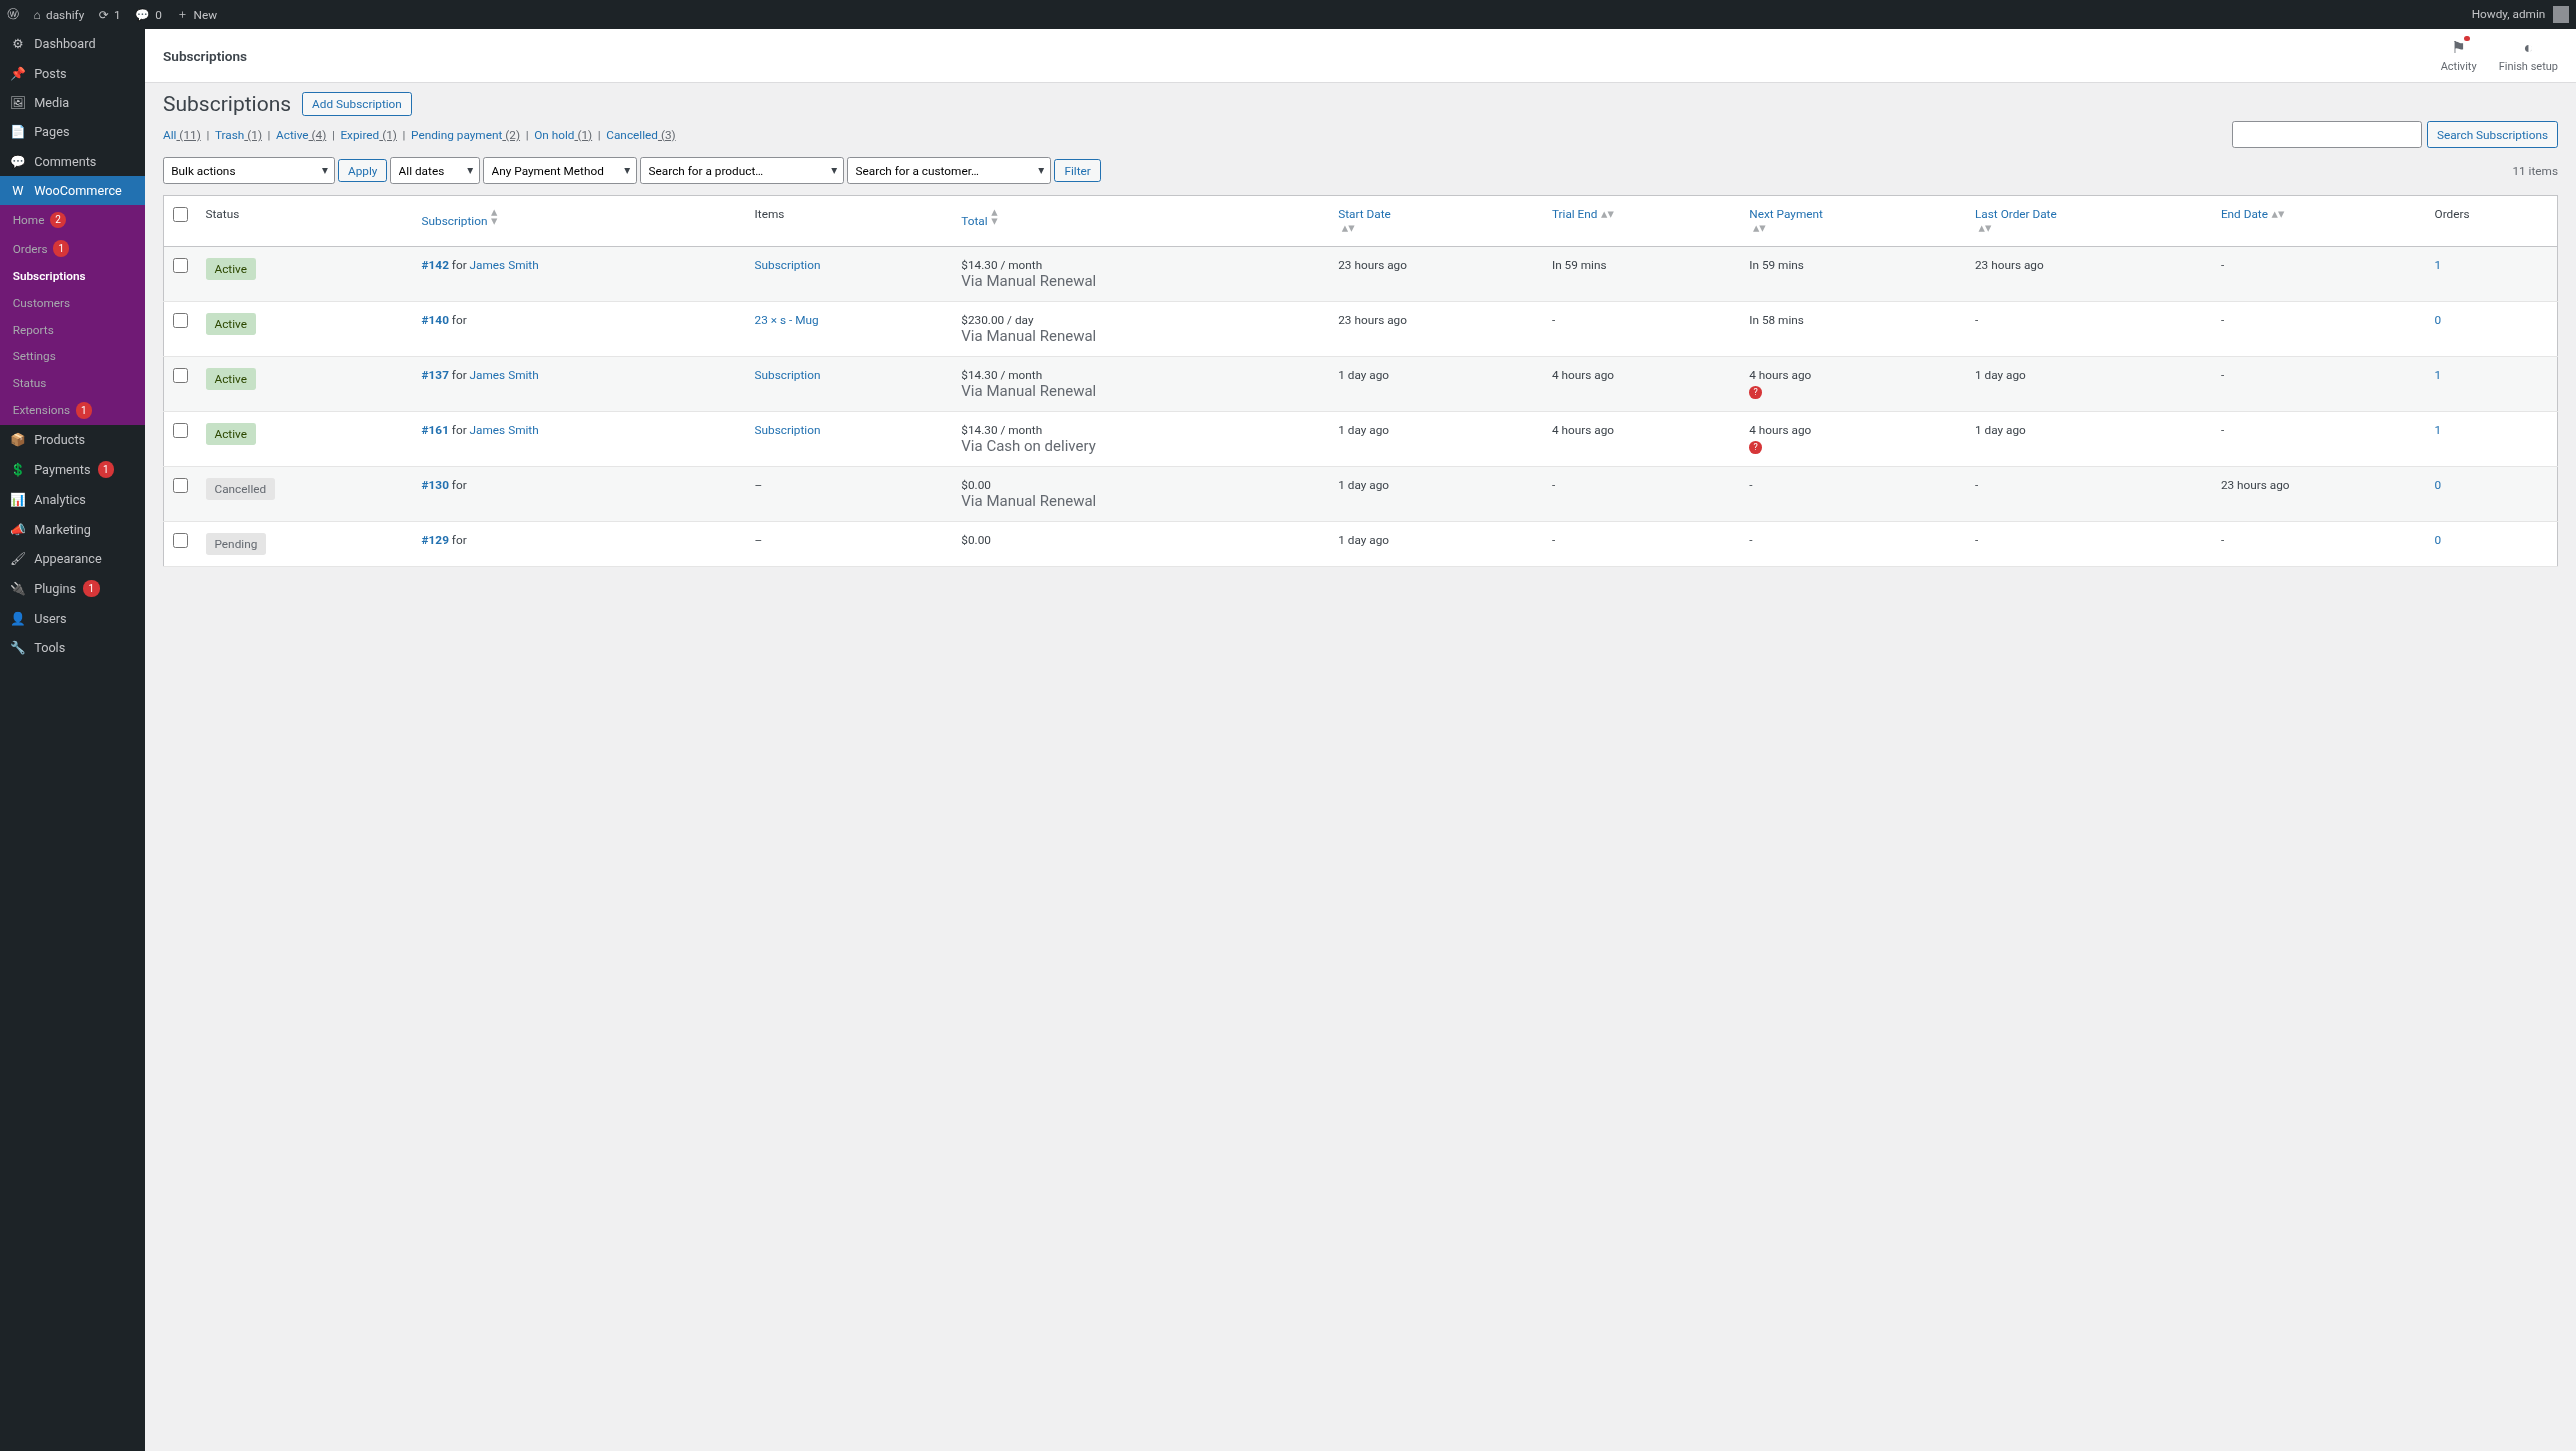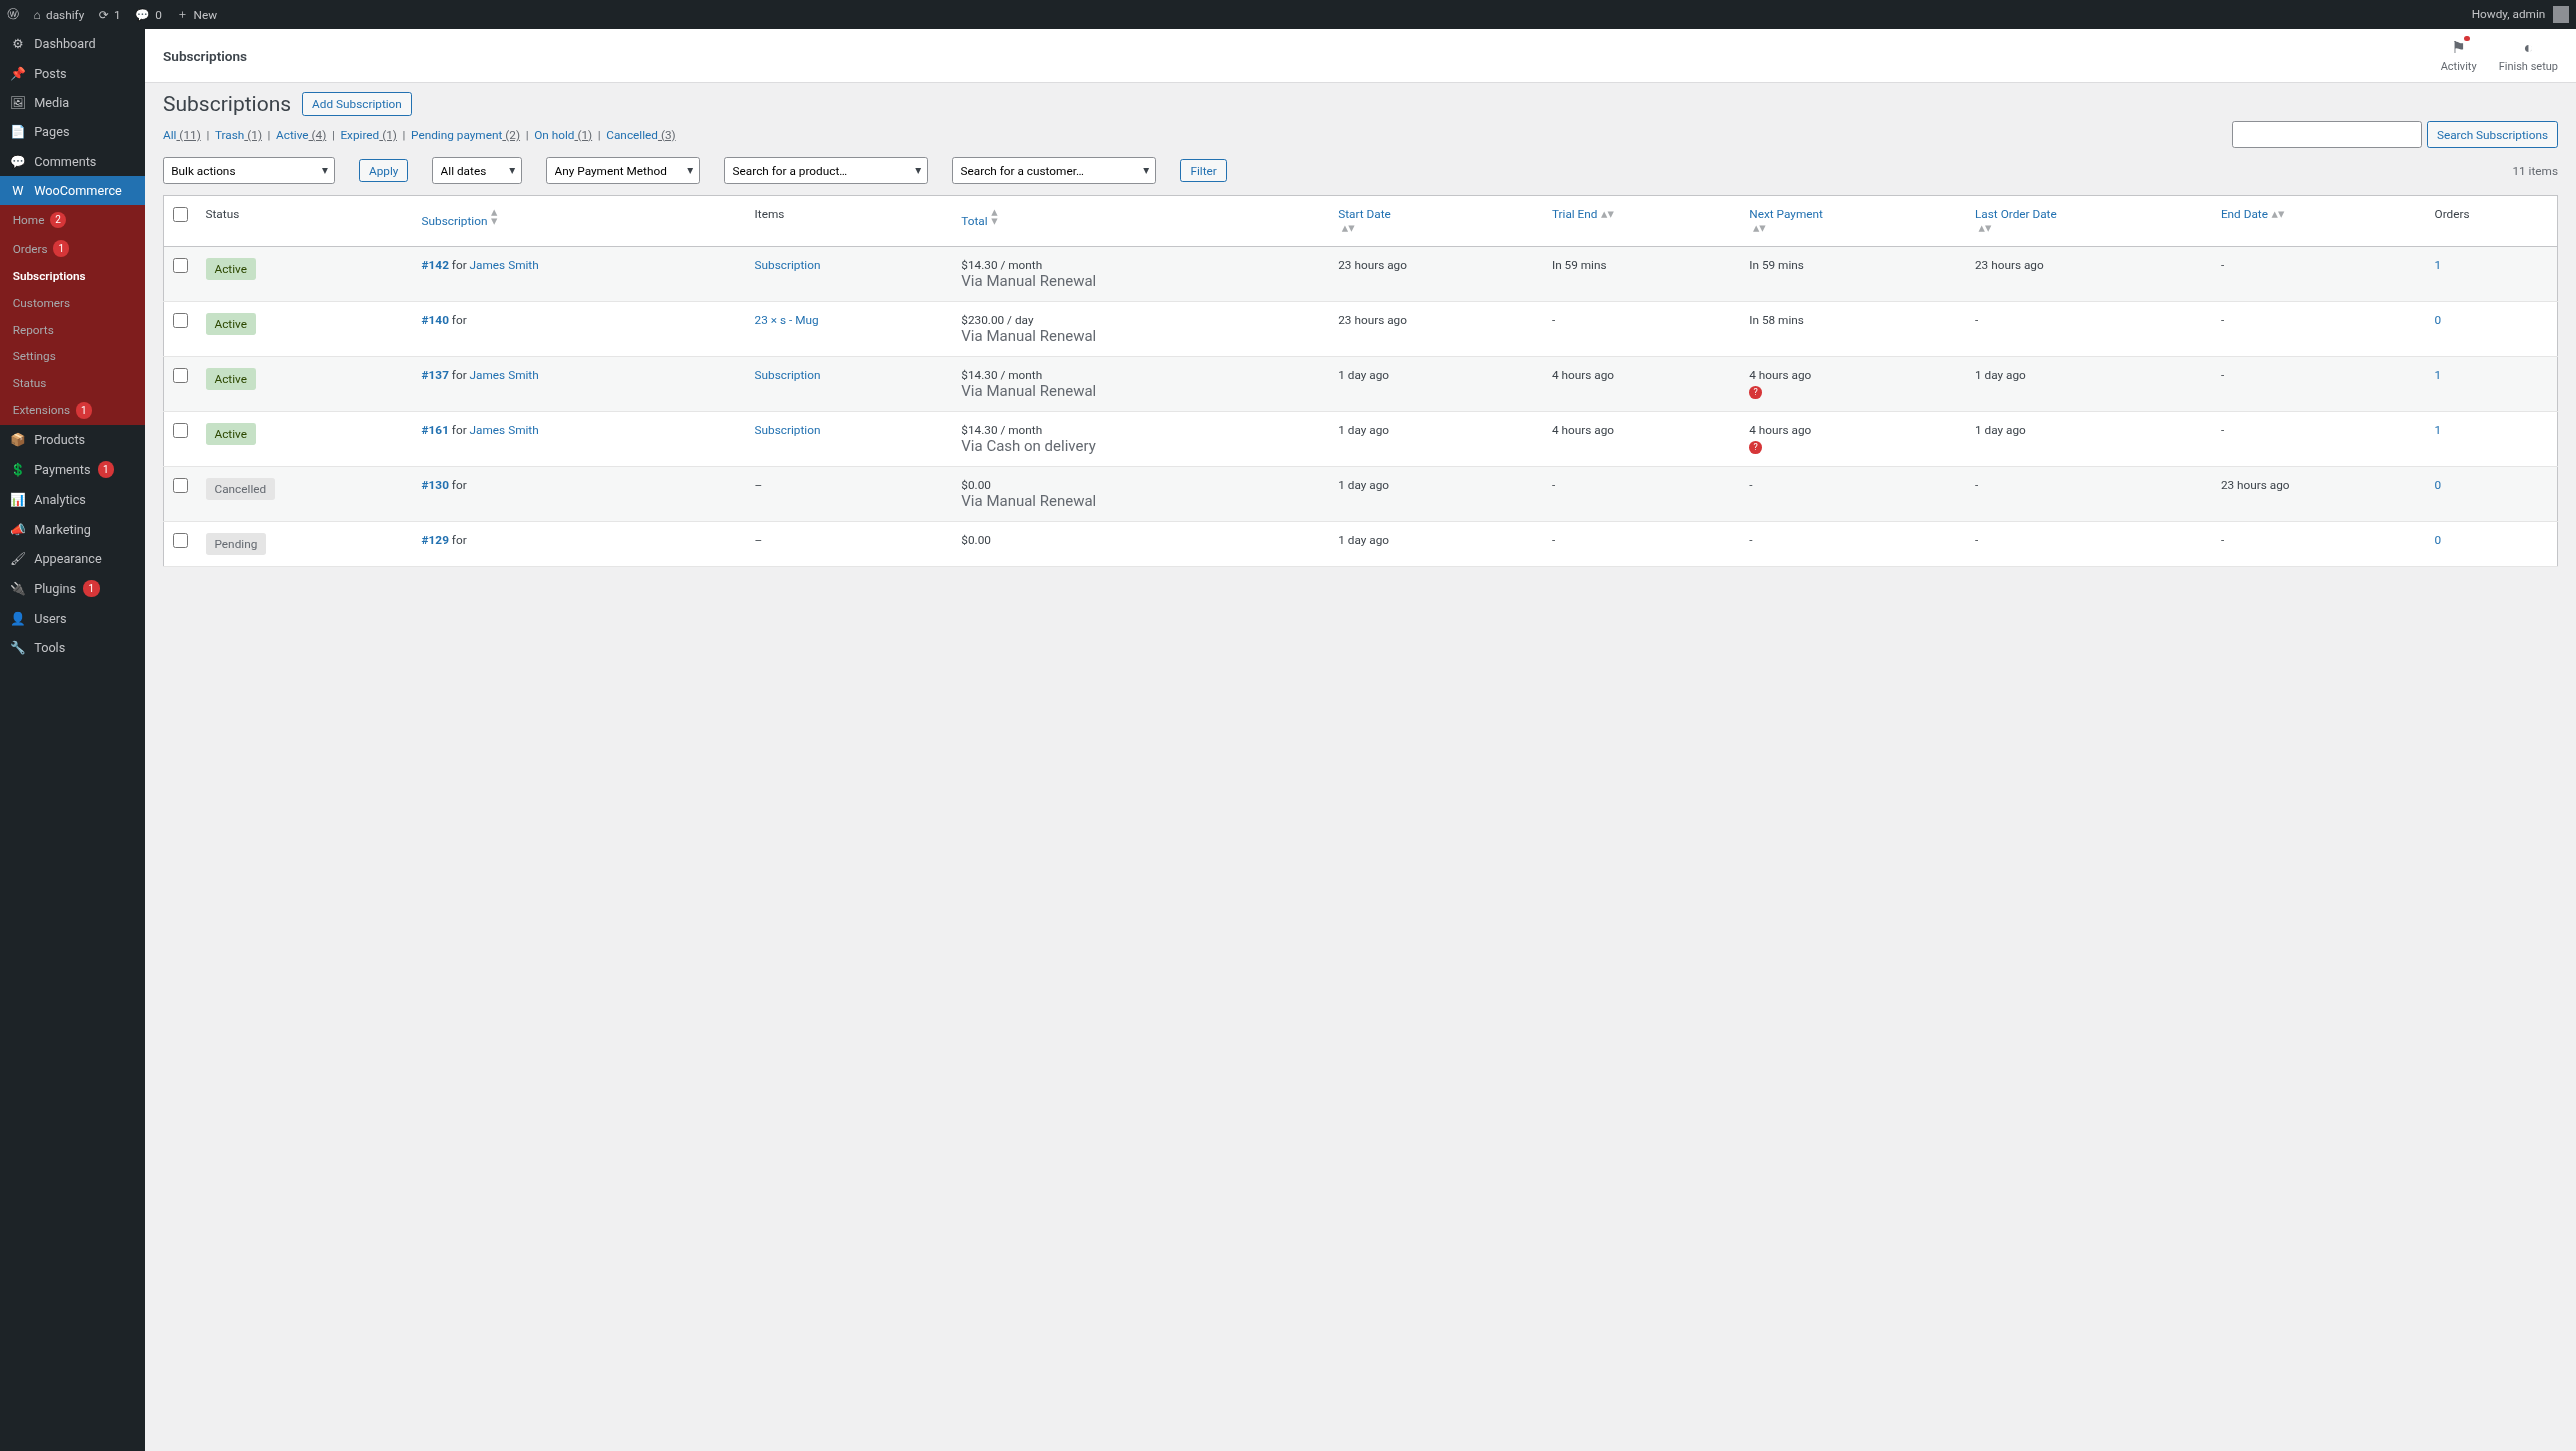--- a/index.html
+++ b/index.html
@@ -12,21 +12,21 @@
 .toolbar-left .tb-item { display:flex; align-items:center; gap:5.4px; color:#c3c4c7; }
 .toolbar-right { margin-left:auto; display:flex; align-items:center; gap:7.2px; color:#c3c4c7; }
 .avatar { width:16.3px; height:16.3px; background:#8c8f94; display:inline-block; }
 
 
 .sidebar { position:fixed; top:29px; left:0; width:145px; bottom:0; background:#1d2327; color:#c3c4c7; font-size:12.7px; overflow:hidden; }
 .menu-item { display:flex; align-items:center; gap:7.2px; padding:7.2px 9px; color:#c3c4c7; cursor:pointer; position:relative; }
 .menu-item .mi-icon { width:18px; display:inline-flex; justify-content:center; }
 .menu-item.current { background:#2271b1; color:#fff; }
 .menu-item.current::after { content:""; position:absolute; right:-7.2px; top:50%; margin-top:-7.2px; border:7.2px solid transparent; border-right-color:#f0f0f1; }
-.submenu { background:#7f1d1d; }
+.submenu { background:#701a75; }
 .submenu .sub-item { padding:6.3px 11px 6.3px 12.7px; color:#a7aaad; display:flex; align-items:center; gap:5.4px; cursor:pointer; font-size:11.8px; }
 .submenu .sub-item.active { color:#fff; font-weight:600; }
 .badge-red { background:#d63638; color:#fff; border-radius:8.1px; font-size:10px; min-width:16.3px; height:16.3px; display:inline-flex; align-items:center; justify-content:center; padding:0 4.5px; }
 
 
 .content { margin-left:145px; }
 .topbar { background:#fff; border-bottom:0.9px solid #dcdcde; display:flex; align-items:center; padding:0 18px; height:54px; }
 .topbar h2 { font-size:13.6px; font-weight:600; }
 .topbar-right { margin-left:auto; display:flex; gap:22px; }
 .topbar-action { display:flex; flex-direction:column; align-items:center; gap:3.6px; color:#646970; font-size:11px; cursor:pointer; }
@@ -41,21 +41,21 @@
 .screen-tab { background:#fff; border:0.9px solid #c3c4c7; border-top:none; padding:2.7px 11px; border-radius:0 0 3.6px 3.6px; font-size:11px; cursor:pointer; }
 
 .filters-row { display:flex; align-items:center; gap:5.4px; flex-wrap:wrap; margin:5.4px 0 9px; }
 .subsubsub { font-size:11.8px; color:#646970; }
 .subsubsub a { color:#2271b1; }
 .subsubsub .cnt { color:#646970;text-decoration:underline; }
 .subsubsub .sep { color:#646970; padding:0 2.7px; }
 .search-row { margin-left:auto; display:flex; gap:5.4px; }
 .search-row input[type=search] { width:190px; padding:1.8px 5.4px; border:0.9px solid #8c8f94; border-radius:2.7px; height:27px; }
 
-.actions-row { display:flex; align-items:center; gap:24px; flex-wrap:wrap; }
+.actions-row { display:flex; align-items:center; gap:3px; flex-wrap:wrap; }
 .sel { border:0.9px solid #8c8f94; border-radius:2.7px; background:#fff; padding:0 22px 0 7.2px; height:27px; font-size:11.8px; appearance:none; position:relative; }
 .sel-wrap { position:relative; display:inline-block; }
 .sel-wrap::after { content:"▾"; position:absolute; right:7.2px; top:5.4px; pointer-events:none; color:#3c434a; }
 .combo { width:204px; }
 .items-count { margin-left:auto; font-size:11.8px; color:#646970; }
 
 
 .tbl { width:100%; background:#fff; border:0.9px solid #c3c4c7; border-radius:3.6px; margin-top:11px; border-collapse:collapse; }
 .tbl th, .tbl td { padding:11px 9px; text-align:left; vertical-align:top; font-size:11.8px; border-bottom:0.9px solid #e5e5e5; }
 .tbl thead th { font-weight:400; color:#2271b1; cursor:pointer; border-bottom:0.9px solid #c3c4c7; }

